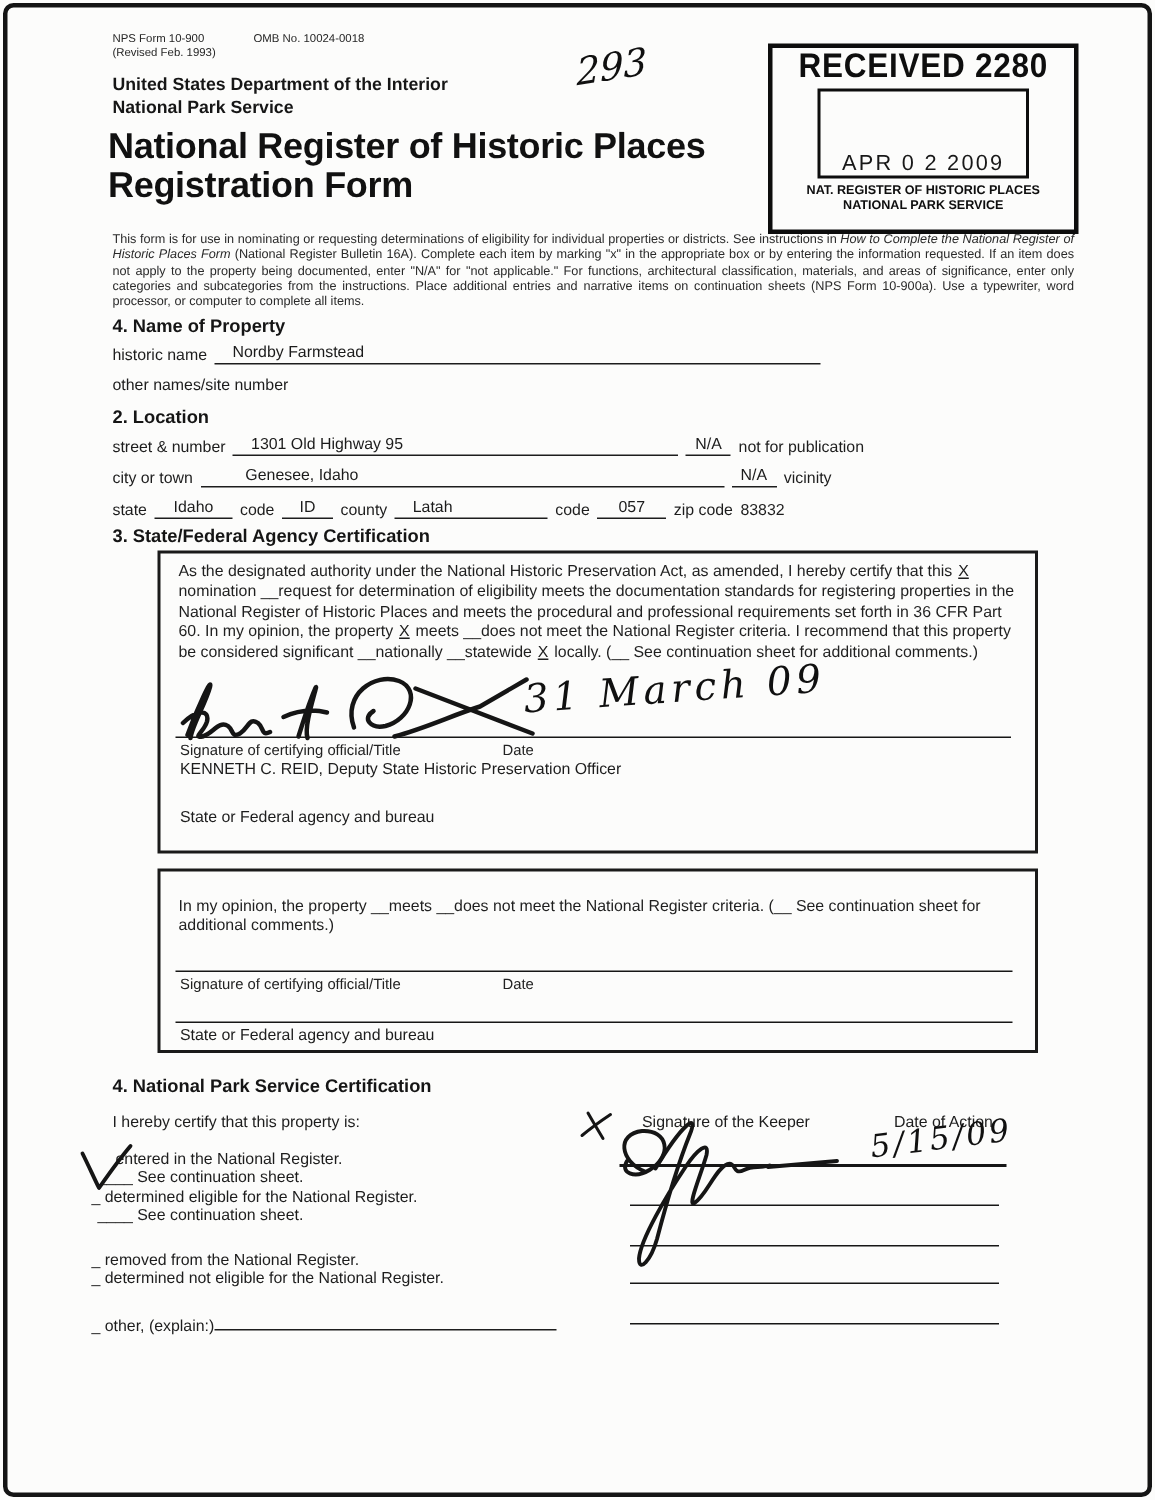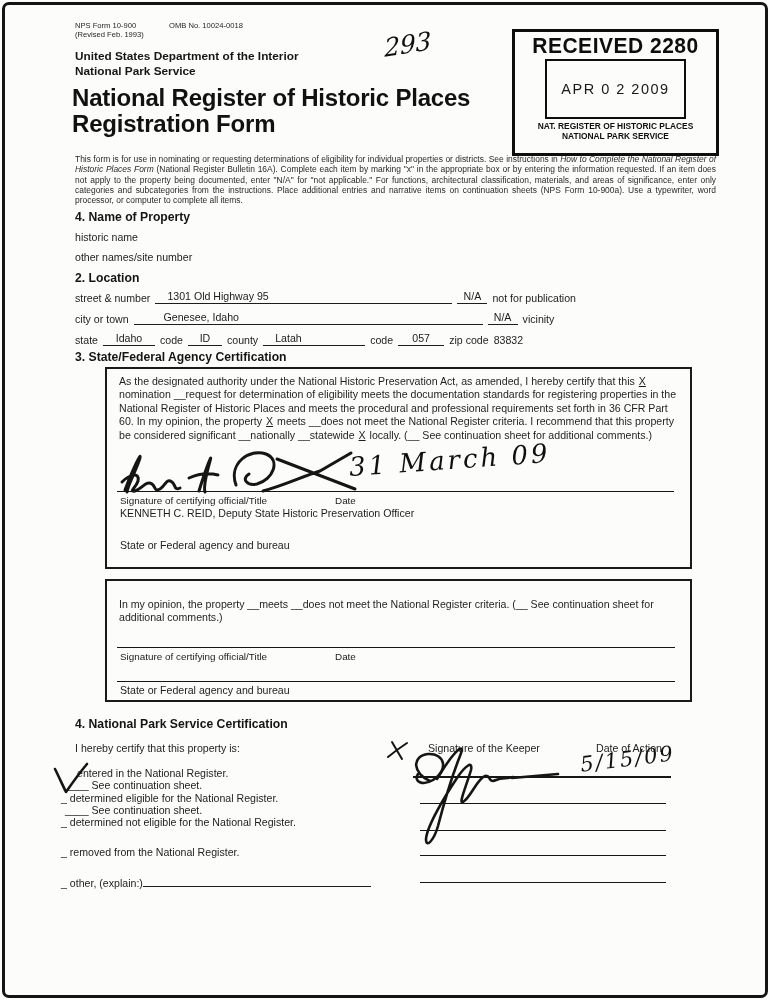--- a/index.html
+++ b/index.html
@@ -19,21 +19,21 @@
   .fill .v{padding-left:12px;font-size:10.6px;}
   .ctr{text-align:center;}
   .box{position:absolute;border:2px solid #1a1a1a;background:transparent;}
   .boxpar{position:absolute;left:12px;right:10px;top:6px;font-size:10.6px;line-height:13.4px;color:#1f1f1f;}
   .ux{text-decoration:underline;padding:0 1px;}
   .hline{position:absolute;border-top:1.6px solid #161616;}
   .hand{font-family:"DejaVu Serif",serif;font-style:italic;color:#101010;}
   .stamp{position:absolute;left:512px;top:29px;width:201px;height:121px;border:3px solid #0d0d0d;z-index:5;}
   .stamp-rcv{font-size:21px;font-weight:bold;text-align:center;margin-top:1px;transform:scaleY(1.08);letter-spacing:.5px;color:#0e0e0e;}
   .stamp-datebox{width:137px;height:56px;border:2.5px solid #0d0d0d;margin:2px auto 3px auto;
-                 display:flex;align-items:center;justify-content:center;font-size:14.5px;letter-spacing:1.5px;color:#181818;}
+                 display:flex;align-items:flex-end;justify-content:center;font-size:14.5px;letter-spacing:1.5px;color:#181818;}
   .stamp-foot{font-size:8.4px;font-weight:bold;line-height:9.8px;text-align:center;color:#0e0e0e;}
   svg.ink{position:absolute;overflow:visible;}
   svg.ink path{fill:none;stroke:#151515;stroke-linecap:round;stroke-linejoin:round;}
   .opt{font-size:10.6px;line-height:12.3px;color:#1d1d1d;white-space:nowrap;}
   .blankline{display:inline-block;width:228px;border-bottom:1.2px solid #1d1d1d;height:11px;}
 </style>
 </head>
 <body>
 
 <div id="page">
@@ -68,20 +68,21 @@
     </div>
   </div>
 
   <div class="abs par" style="left:75px;top:154px;width:641px;">
     <span>This form is for use in nominating or requesting determinations of eligibility for individual properties or districts.  See instructions in </span><span style="font-style:italic">How to Complete the National Register of Historic Places Form</span><span> (National Register Bulletin 16A).  Complete each item by marking "x" in the appropriate box or by entering the information requested.  If an item does not apply to the property being documented, enter "N/A" for "not applicable."  For functions, architectural classification, materials, and areas of significance, enter only categories and subcategories from the instructions.  Place additional entries and narrative items on continuation sheets (NPS Form 10-900a).  Use a typewriter, word processor, or computer to complete all items.</span>
   </div>
 
   <div class="abs sec-h" style="left:75px;top:210px;">4. Name of Property</div>
   <div class="abs row" style="left:75px;top:228px;width:472px;">
     <span class="lbl">historic name</span>
+    <span class="fill" style="flex:1;"><span class="v">Nordby Farmstead</span></span>
   </div>
   <div class="abs lbl" style="left:75px;top:251px;">other names/site number</div>
 
   <div class="abs sec-h" style="left:75px;top:271px;">2. Location</div>
   <div class="abs row" style="left:75px;top:289px;">
     <span class="lbl">street &amp; number</span>
     <span class="fill" style="width:297px;"><span class="v">1301 Old Highway 95</span></span>
     <span class="fill ctr" style="width:30px;"><span>N/A</span></span>
     <span class="lbl">not for publication</span>
   </div>
@@ -145,22 +146,22 @@
   <div class="abs" style="left:61px;top:767px;">
     <div class="opt" style="position:relative;padding-left:16px;">
       <svg class="ink" style="left:-8px;top:-6px;" width="36" height="34" viewBox="0 0 36 34">
         <path stroke-width="2.6" d="M2,8 C6,16 10,25 13,31 C20,21 28,10 34,3"></path>
       </svg>
       <span>entered in the National Register.</span>
     </div>
     <div class="opt" style="padding-left:4px;">____ See continuation sheet.</div>
     <div class="opt">_ determined eligible for the National Register.</div>
     <div class="opt" style="padding-left:4px;">____ See continuation sheet.</div>
+    <div class="opt" style="margin-top:18px;">_ removed from the National Register.</div>
     <div class="opt">_ determined not eligible for the National Register.</div>
-    <div class="opt" style="margin-top:18px;">_ removed from the National Register.</div>
     <div class="opt" style="margin-top:16px;text-align:right;">
       <span>_ other, (explain:)</span><span class="blankline"></span>
     </div>
   </div>
 
   <svg class="ink abs" style="left:400px;top:741px;" width="185" height="112" viewBox="0 0 185 112">
     <path stroke-width="2.6" d="M30,40 C13,33 11,15 28,13 C45,12 49,29 33,39 C23,45 13,41 18,33"></path>
     <path stroke-width="2.6" d="M37,38 C55,8 66,0 60,15 C52,35 44,62 38,85 C34,99 26,108 26,98 C27,85 45,55 57,37 C65,25 73,19 71,29 C67,43 58,64 63,61 C71,56 77,38 85,35 C91,33 88,43 96,39 C102,36 106,38 113,36"></path>
     <path stroke-width="2.6" d="M112,37 L158,33"></path>
   </svg>

